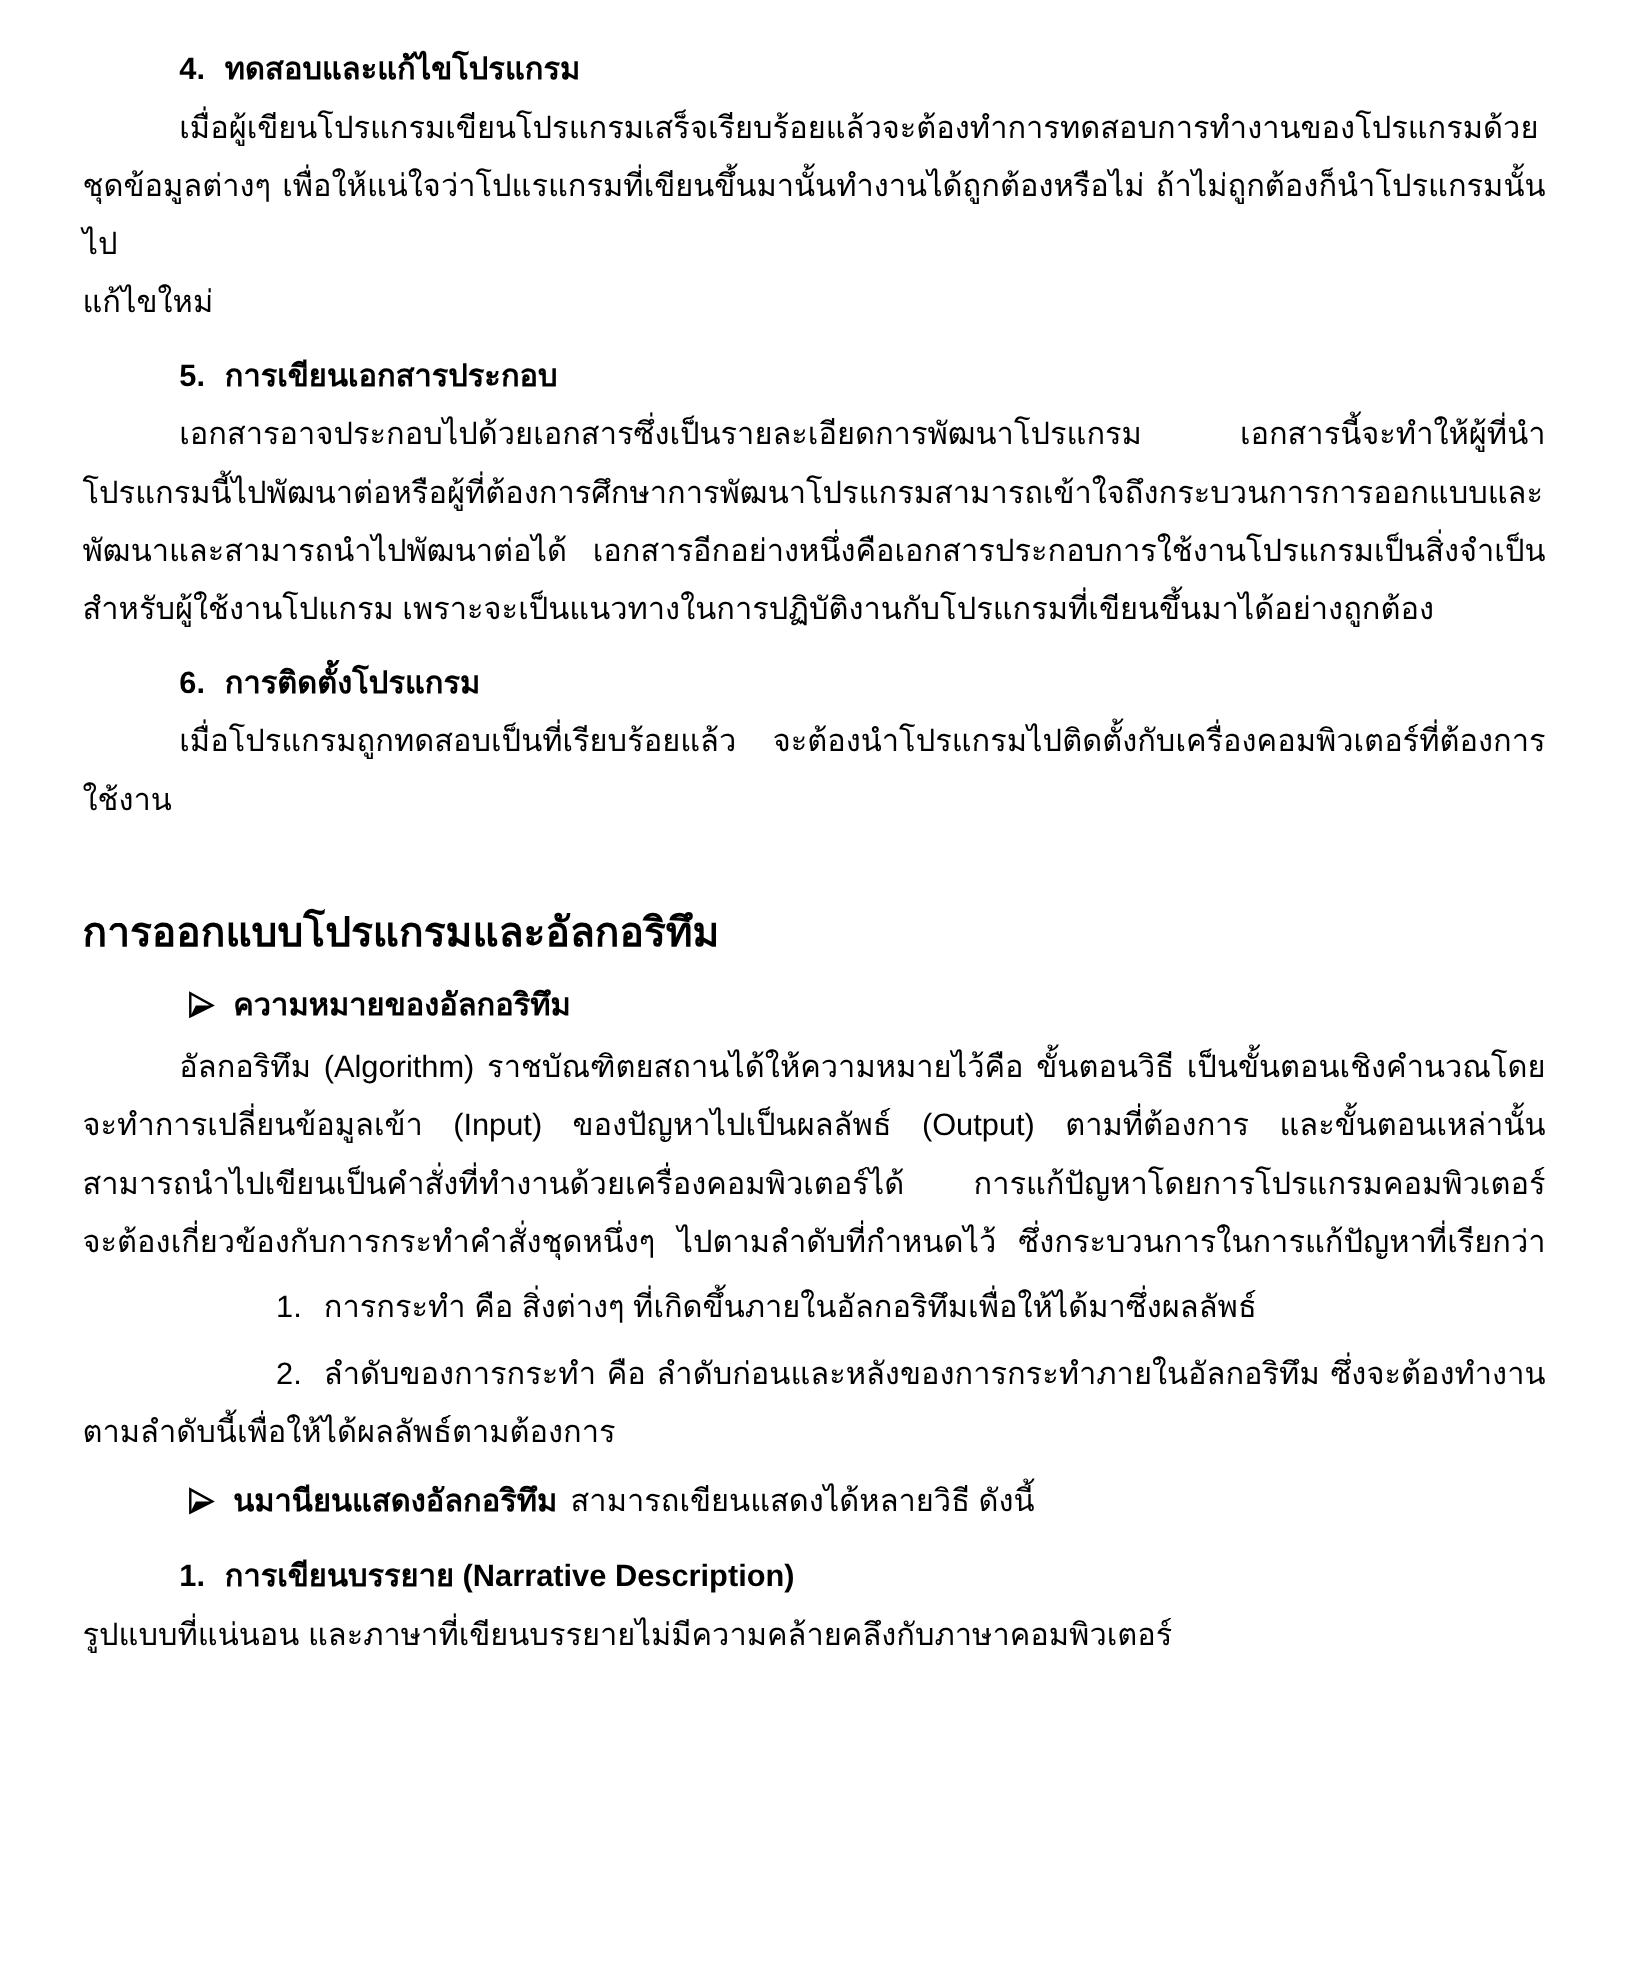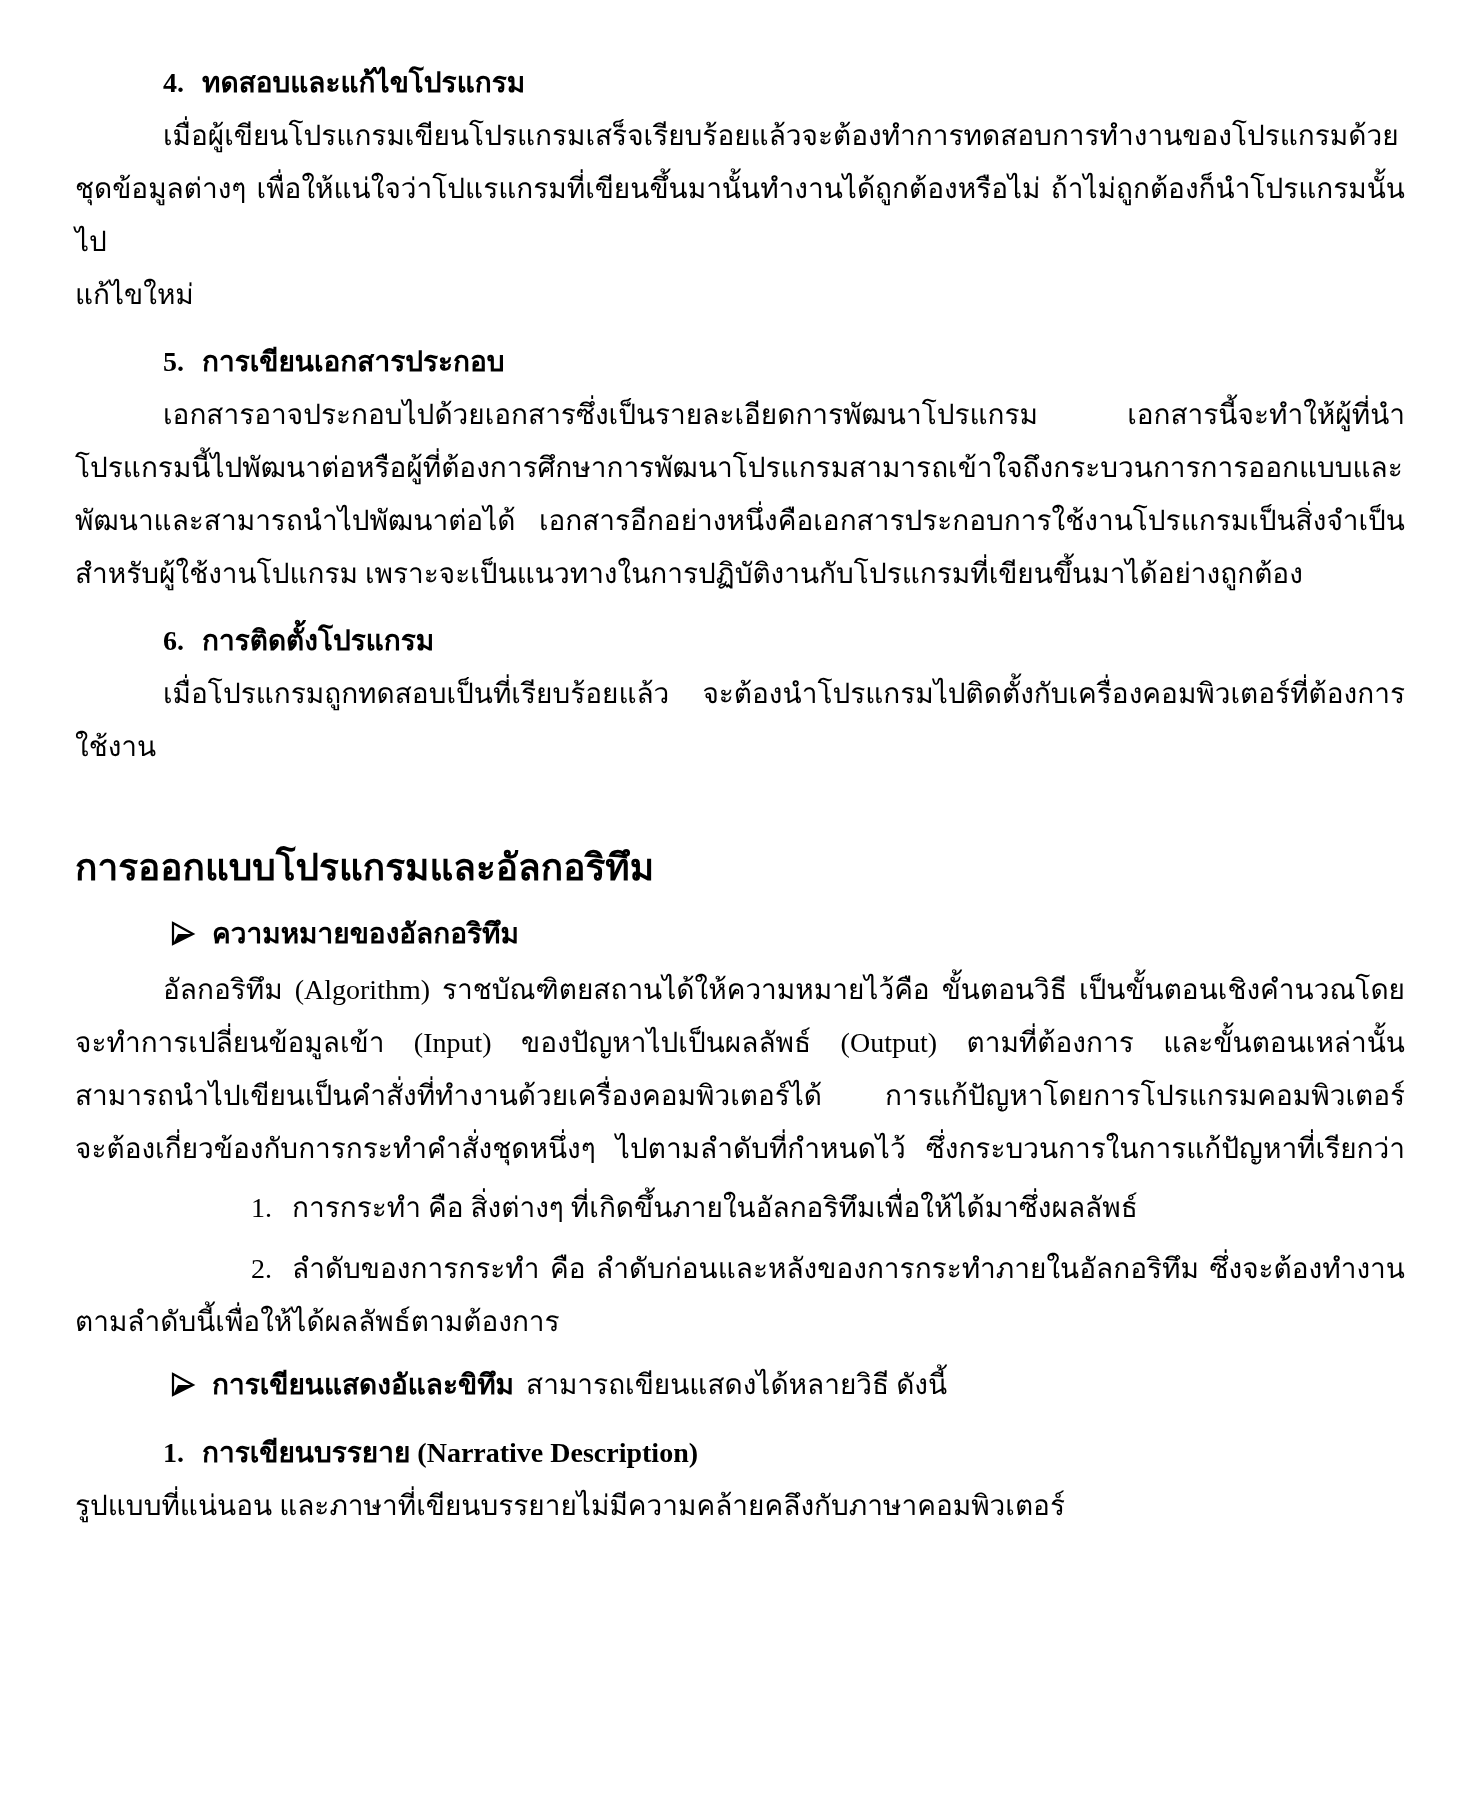--- a/index.html
+++ b/index.html
@@ -5,24 +5,23 @@
   html,body{margin:0;padding:0;background:#ffffff;}
   body{
     width:1478px;height:1800px;
     font-family:"Liberation Sans",sans-serif;
     color:#000;
     overflow:hidden;
   }
   .page{
     box-sizing:border-box;
     width:1478px;height:1800px;
-    padding:56px 73px 0 75px;
+    padding:36px 73px 0 75px;
     font-size:28px;
     line-height:53px;
-    font-family:Liberation Serif, serif;
   }
   .ln{text-align:justify;}
   .fill{text-align-last:justify;}
   .ind{text-indent:88px;}
   .hnum{display:inline-block;margin-right:18px;}
   .h{font-weight:bold;padding-left:88px;}
   .h5,.h6{margin-top:14px;}
   .big-title{
     font-size:37px;
     font-weight:bold;
@@ -87,21 +86,21 @@
   </div>
   <div class="ln fill ind li2">
     <span class="lnum">2.</span><span>ลำดับของการกระทำ คือ ลำดับก่อนและหลังของการกระทำภายในอัลกอริทึม ซึ่งจะต้องทำงาน</span>
   </div>
   <div class="ln">ตามลำดับนี้เพื่อให้ได้ผลลัพธ์ตามต้องการ</div>
 
   <div class="bullet" style="margin-top:10px;">
     <span class="arrow"><svg width="26" height="26" viewBox="0 0 26 26">
           <path d="M3 3 L23 14 L3 24 Z" fill="#ffffff" stroke="#000000" stroke-width="2.2" stroke-linejoin="miter"></path>
           <path d="M3 24 L23 14 L8 14 Z" fill="#000000"></path>
-        </svg></span><span class="blabel">การเขียนแสดงอัและขิทึม</span><span class="brest">สามารถเขียนแสดงได้หลายวิธี ดังนี้</span>
+        </svg></span><span class="blabel">นมานียนแสดงอัลกอริทึม</span><span class="brest">สามารถเขียนแสดงได้หลายวิธี ดังนี้</span>
   </div>
 
   <div class="h narr-h">
     <span class="hnum">1.</span><span>การเขียนบรรยาย (Narrative Description)</span>
   </div>
   <div class="ln">รูปแบบที่แน่นอน และภาษาที่เขียนบรรยายไม่มีความคล้ายคลึงกับภาษาคอมพิวเตอร์</div>
 
 </div>
 
 </body></html>

